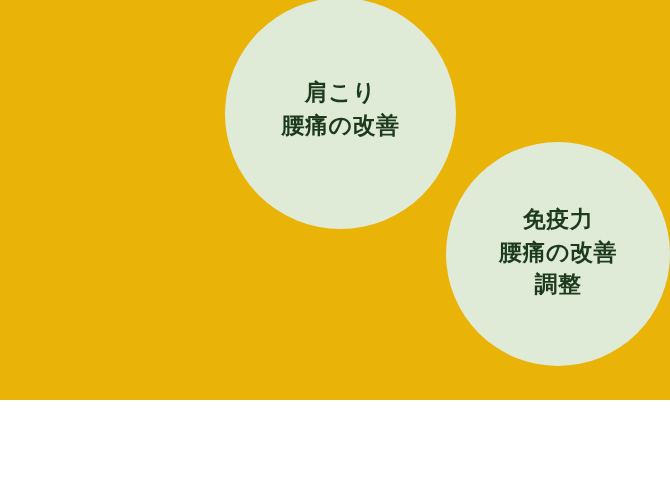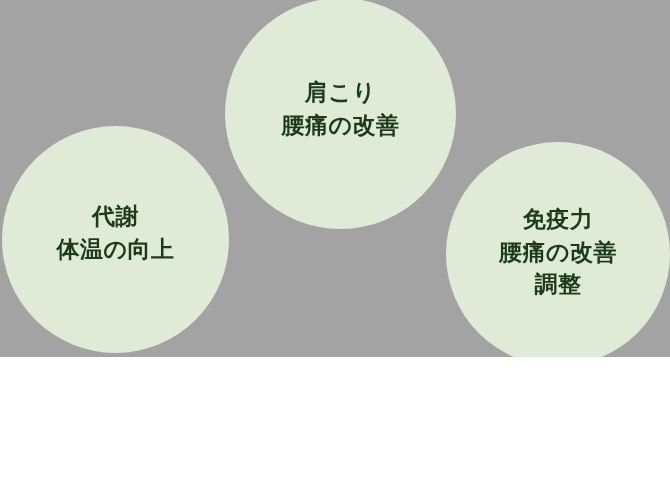--- a/index.html
+++ b/index.html
@@ -9,22 +9,22 @@
   body {
     width: 670px;
     height: 488px;
     background: #ffffff;
     font-family: "Liberation Serif", "DejaVu Serif", serif;
     overflow: hidden;
   }
   #stage {
     position: relative;
     width: 670px;
-    height: 357px;
-    background: #a3a3a3;
+    height: 400px;
+    background: #eab308;
     overflow: hidden;
   }
   .bubble {
     position: absolute;
     border-radius: 50%;
     display: flex;
     align-items: center;
     justify-content: center;
     text-align: center;
     box-sizing: border-box;
@@ -103,25 +103,20 @@
 <body>
 
 <div id="stage">
 
   <div class="bubble" id="bubble-top">
     <div class="disc"></div>
     <div class="label">肩こり
 腰痛の改善</div>
   </div>
 
-  <div class="bubble" id="bubble-left">
-    <div class="disc"></div>
-    <div class="label">代謝
-体温の向上</div>
-  </div>
 
   <div class="bubble" id="bubble-right">
     <div class="disc"></div>
     <div class="label">免疫力
 腰痛の改善
 調整</div>
   </div>
 
 
 </div>

